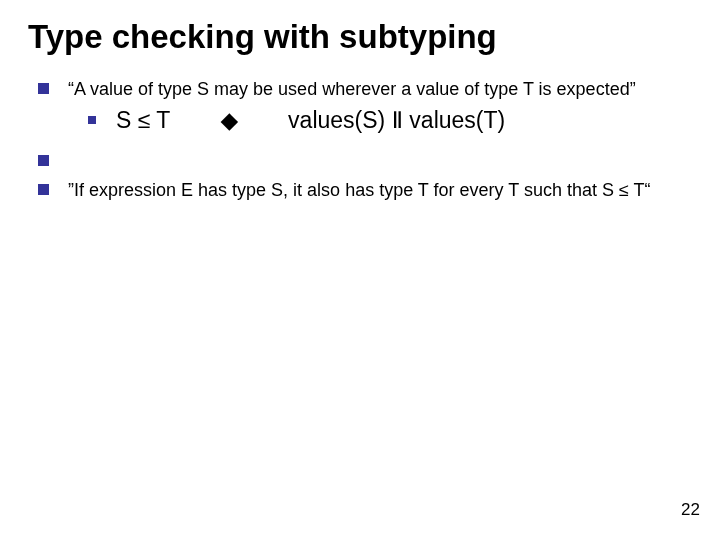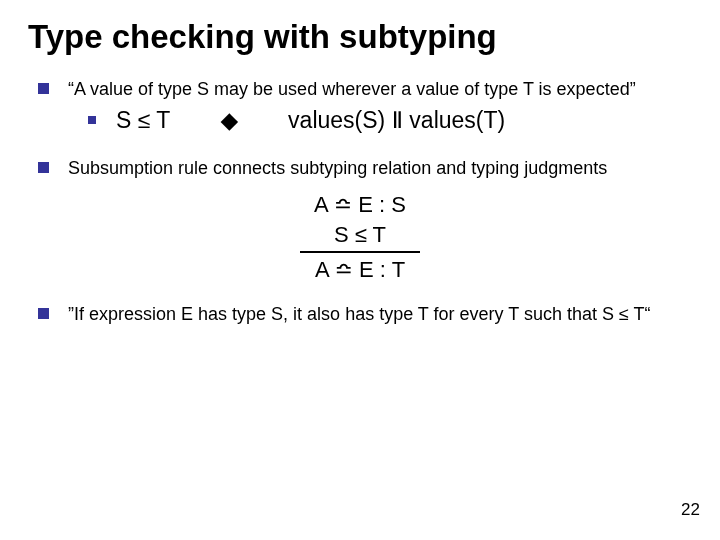--- a/index.html
+++ b/index.html
@@ -33,21 +33,21 @@
     line-height: 1.25;
     margin-bottom: 6px;
   }
   .b1 .sq { display:inline-block; width:30px; text-indent:0; }
   .b2 {
     margin-left: 60px;
     padding-left: 28px;
     text-indent: -28px;
     font-size: 23px;
     line-height: 1.3;
-    margin-bottom: 21px;
+    margin-bottom: 14px;
   }
   .b2 .sq { display:inline-block; width:28px; text-indent:0; }
   .sq-small {
     display:inline-block;
     width:11px; height:11px;
     background:#333399;
     vertical-align: middle;
     margin-right: 16px;
     position: relative;
     top:-2px;
@@ -92,29 +92,23 @@
 
   <div class="b1">
     <span class="sq"><span class="sq-small"></span></span><span>“A value of type S may be used wherever a value of type T is expected”</span>
   </div>
 
   <div class="b2">
     <span class="sq"><span class="sq-tiny"></span></span><span>S ≤ T</span><span class="sp" style="width:50px"></span><span>◆</span><span class="sp" style="width:50px"></span><span>values(S) Ⅱ values(T)</span>
   </div>
 
   <div class="b1">
-    <span class="sq"><span class="sq-small"></span></span><span>Subsumption rule connects subtyping relation and typing judgments</span>
+    <span class="sq"><span class="sq-small"></span></span>
   </div>
 
-  <div class="rule">
-    <div>A ≏ E : S</div>
-    <div>S ≤ T</div>
-    <hr class="hr">
-    <div>A ≏ E : T</div>
-  </div>
 
   <div class="b1">
     <span class="sq"><span class="sq-small"></span></span><span>”If expression E has type S, it also has type T for every T such that S ≤ T“</span>
   </div>
 
   <div class="pagenum">22</div>
 
 </div>
 
 </body></html>

